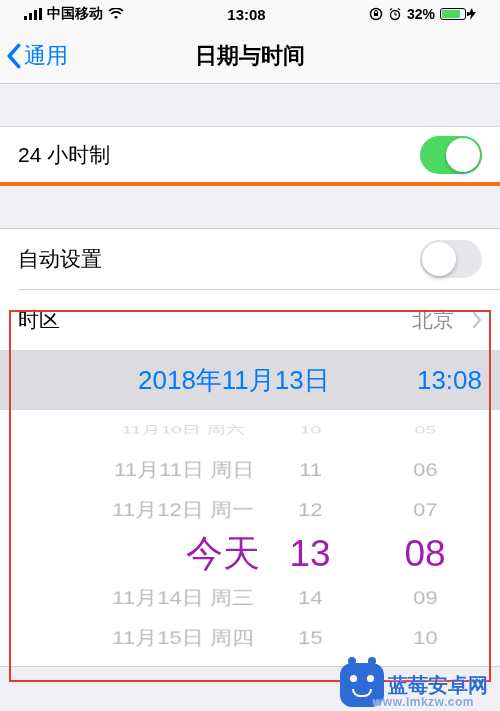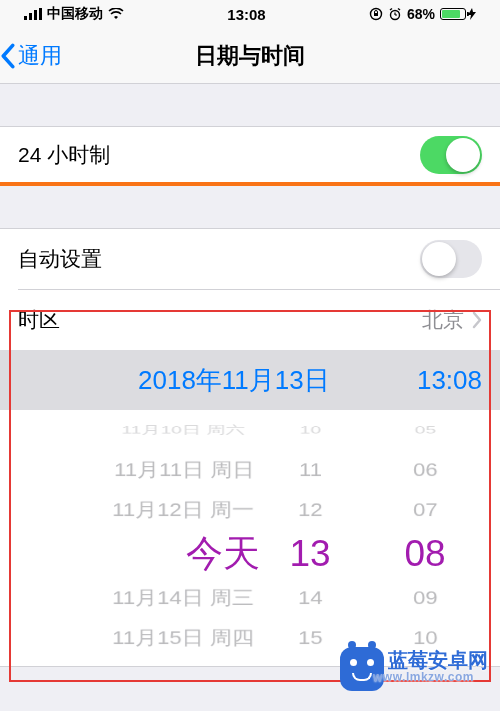--- a/index.html
+++ b/index.html
@@ -45,20 +45,21 @@
       height: 56px;
       background: #f8f8f8;
       border-bottom: 1px solid #d1d1d6;
       display: flex;
       align-items: center;
       position: relative;
     }
     .nav-back {
       display: flex; align-items: center; gap: 2px;
       color: #007aff; font-size: 22px;
+      padding-left: 6px;
       cursor: pointer;
     }
     .nav-back svg { width: 16px; height: 26px; }
     .nav-title {
       position: absolute; left: 0; right: 0; text-align: center;
       font-size: 22px; font-weight: 700;
       pointer-events: none;
     }
 
     
@@ -87,21 +88,21 @@
       width: 34px; height: 34px; border-radius: 50%;
       background: #fff; box-shadow: 0 2px 4px rgba(0,0,0,.25);
       transition: left .15s;
     }
     .switch.on { background: #4cd964; }
     .switch.on .knob { left: 26px; }
 
     
     .row .value {
       color: #8e8e93; font-size: 21px;
-      display: flex; align-items: center; gap: 8px;
+      display: flex; align-items: center; gap: 18px;
     }
     .row .value svg { width: 10px; height: 18px; }
 
     
     .selected-dt {
       height: 60px;
       background: #dcdce0;
       display: flex;
       align-items: center;
       justify-content: space-between;
@@ -152,22 +153,22 @@
       position: absolute;
       left: 9px; right: 9px;
       top: 310px; height: 372px;
       border: 2px solid #e53935;
       pointer-events: none;
     }
 
     
     .watermark {
       position: absolute;
-      right: 12px; bottom: 20px;
-      display: flex; align-items: flex-start; gap: 4px;
+      right: 12px; bottom: 4px;
+      display: flex; align-items: center; gap: 4px;
       font-size: 20px; color: #2e6bd6; font-weight: 700;
       pointer-events: none;
       text-shadow: 0 1px 2px rgba(255,255,255,.8);
     }
     .watermark-sub {
       position: absolute; right: 14px; bottom: -10px;
       font-size: 12px; color: #89a7e0; letter-spacing: .5px;
     }
     .mascot {
       width: 44px; height: 44px; border-radius: 12px;
@@ -215,21 +216,21 @@
       <rect x="5" y="6" width="4" height="3" fill="#000"></rect>
       <path d="M5.5 6 V5 a1.5 1.5 0 0 1 3 0 V6" stroke="#000" stroke-width="1" fill="none"></path>
     </svg>
     <svg width="14" height="14" viewBox="0 0 14 14">
       <circle cx="7" cy="8" r="4.5" stroke="#000" stroke-width="1.4" fill="none"></circle>
       <line x1="7" y1="8" x2="7" y2="5.5" stroke="#000" stroke-width="1.2"></line>
       <line x1="7" y1="8" x2="9" y2="8" stroke="#000" stroke-width="1.2"></line>
       <line x1="2" y1="3" x2="4" y2="1.5" stroke="#000" stroke-width="1.4"></line>
       <line x1="12" y1="3" x2="10" y2="1.5" stroke="#000" stroke-width="1.4"></line>
     </svg>
-    <span>68%</span>
+    <span>32%</span>
     <span class="battery">
       <span class="battery-shell">
           <span class="battery-fill"></span>
         </span>
       <svg width="8" height="12" viewBox="0 0 8 12">
           <path d="M4 0 L0 7 H3 L2 12 L8 4 H5 Z" fill="#000"></path>
         </svg>
     </span>
   </div>
 </div>

